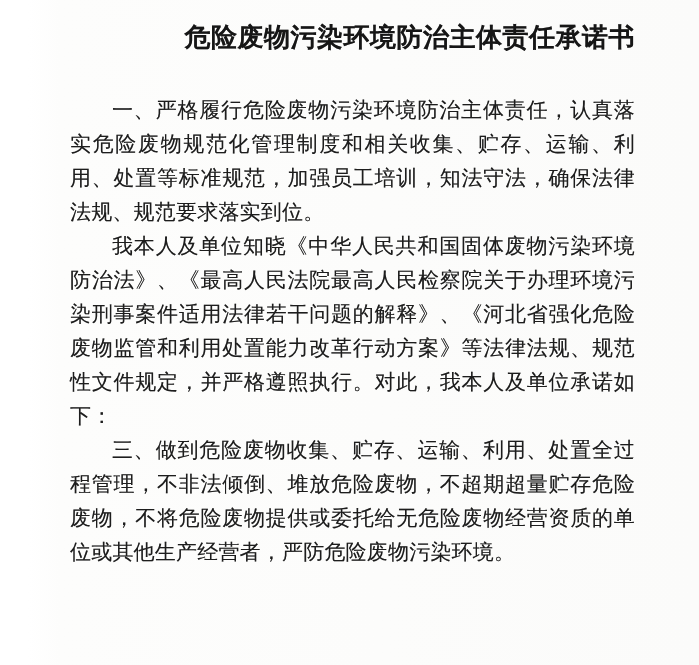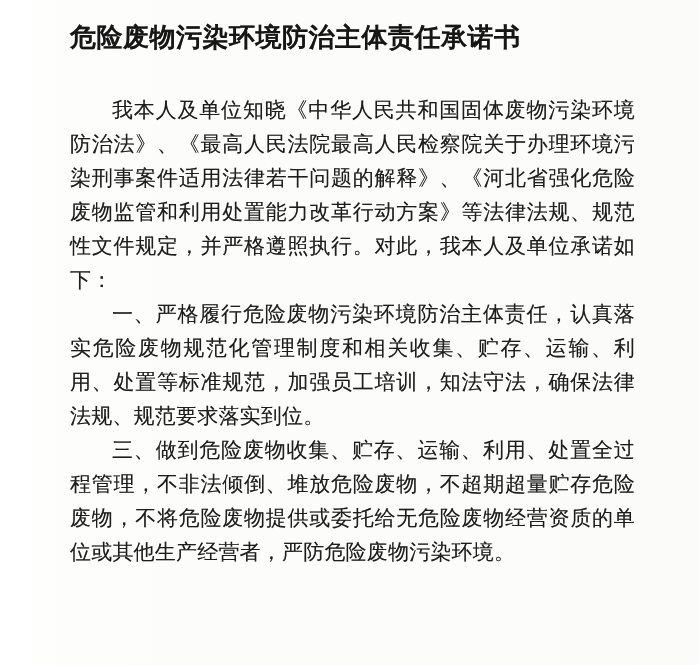--- a/index.html
+++ b/index.html
@@ -19,21 +19,21 @@
     width: 699px;
     height: 665px;
     padding: 20px 64px 6px 70px;
   }
   .doc-title {
     margin: 0 0 38px 0;
     padding: 0;
     font-size: 26px;
     font-weight: bold;
     letter-spacing: 0.5px;
-    text-align: left;
+    text-align: right;
     color: #161616;
     text-shadow: 0 0 0.6px rgba(20,20,20,0.55);
     white-space: nowrap;
   }
   .doc-body p {
     margin: 0;
     padding: 0;
     font-size: 21px;
     line-height: 34px;
     text-align: justify;
@@ -44,17 +44,17 @@
     letter-spacing: 0.2px;
   }
 </style>
 </head>
 <body>
 
 <div class="page">
   <h1 class="doc-title">危险废物污染环境防治主体责任承诺书</h1>
 
   <div class="doc-body">
+    <p>一、严格履行危险废物污染环境防治主体责任，认真落实危险废物规范化管理制度和相关收集、贮存、运输、利用、处置等标准规范，加强员工培训，知法守法，确保法律法规、规范要求落实到位。</p>
     <p>我本人及单位知晓《中华人民共和国固体废物污染环境防治法》、《最高人民法院最高人民检察院关于办理环境污染刑事案件适用法律若干问题的解释》、《河北省强化危险废物监管和利用处置能力改革行动方案》等法律法规、规范性文件规定，并严格遵照执行。对此，我本人及单位承诺如下：</p>
-    <p>一、严格履行危险废物污染环境防治主体责任，认真落实危险废物规范化管理制度和相关收集、贮存、运输、利用、处置等标准规范，加强员工培训，知法守法，确保法律法规、规范要求落实到位。</p>
     <p>三、做到危险废物收集、贮存、运输、利用、处置全过程管理，不非法倾倒、堆放危险废物，不超期超量贮存危险废物，不将危险废物提供或委托给无危险废物经营资质的单位或其他生产经营者，严防危险废物污染环境。</p>
   </div>
 </div>
 
 </body></html>

